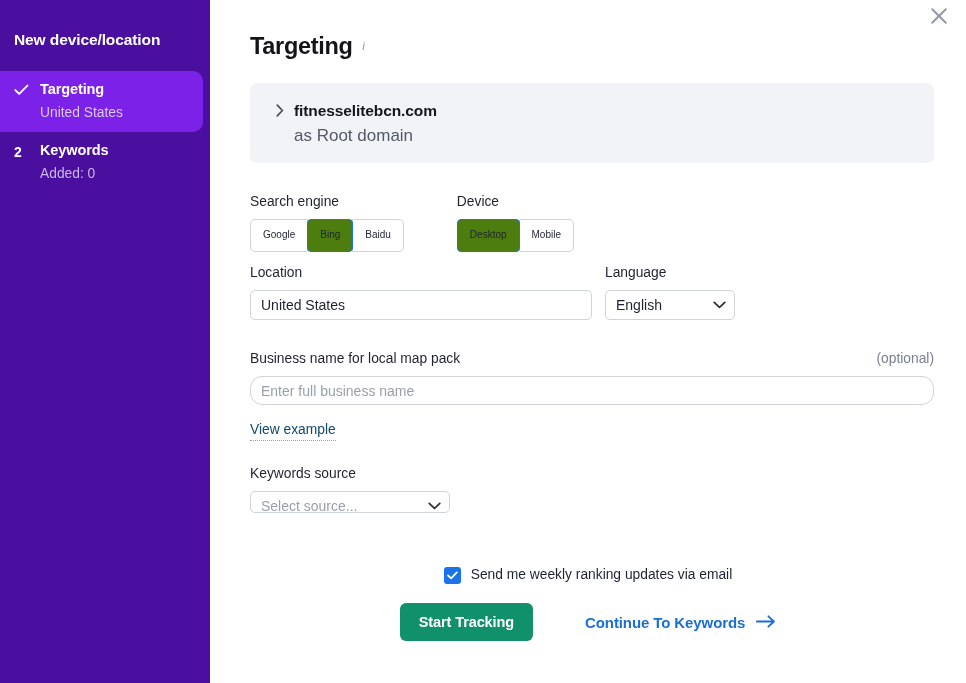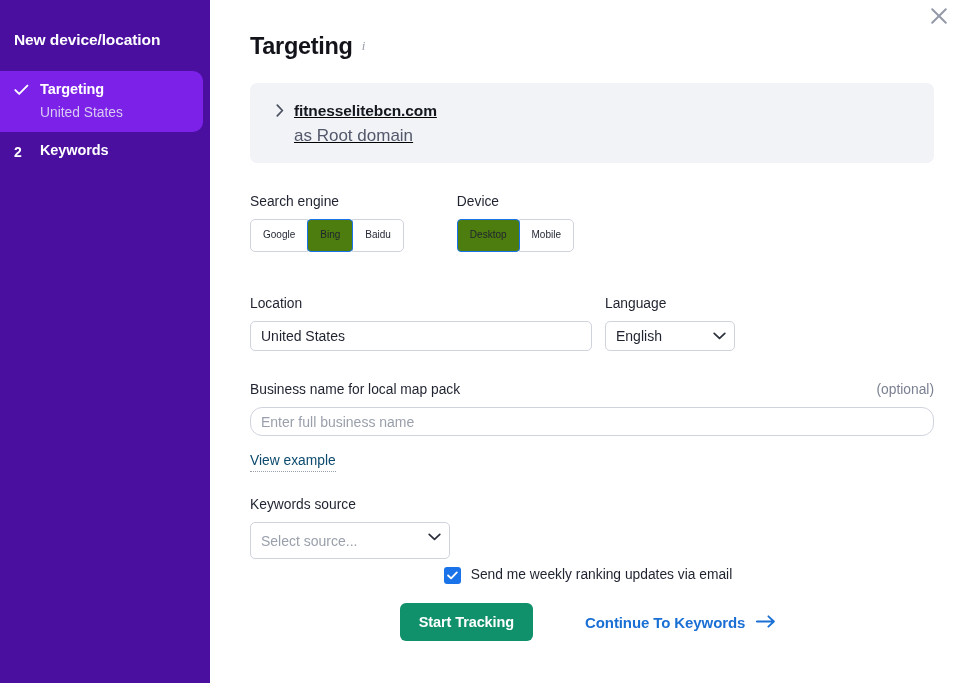--- a/index.html
+++ b/index.html
@@ -134,21 +134,21 @@
     min-height: 74px;
     cursor: pointer;
   }
   .chev-right {
     flex: 0 0 18px;
     color: #4b5060;
     font-size: 15px;
     line-height: 21px;
     padding-top: 1px;
   }
-  .domain-main { flex: 1 1 auto; text-decoration: underline; }
+  .domain-main { flex: 1 1 auto; }
   .domain-name {
     font-size: 15.5px;
     font-weight: bold;
     color: #15171f;
     line-height: 21px;
     letter-spacing: -0.1px;
   }
   .domain-sub {
     font-size: 17px;
     color: #53586a;
@@ -196,21 +196,21 @@
   }
   .seg:last-child { border-radius: 0 5px 5px 0; }
   .seg.selected {
     background: #4d7c0f;
     border-color: #1a73e8;
     color: #1f2330;
     z-index: 2;
     border-radius: 4px;
   }
 
-  .loc-block { margin-top: 43px; display: flex; align-items: flex-start; }
+  .loc-block { margin-top: 12px; display: flex; align-items: flex-start; }
   .loc-col { width: 342px; }
   .lang-col { margin-left: 13px; width: 130px; }
 
   input.text-input, select.select-input {
     font-family: "Liberation Sans", sans-serif;
     font-size: 14px;
     color: #1f2330;
     background: #ffffff;
     border: 1px solid #cfd3dc;
     border-radius: 5px;
@@ -260,21 +260,21 @@
 
   .ks-block { margin-top: 24px; }
   .ks-select-wrap { width: 200px; margin-top: 8px; }
   .ks-select {
     font-family: "Liberation Sans", sans-serif;
     font-size: 14px;
     color: #9aa0ab;
     background: #ffffff;
     border: 1px solid #cfd3dc;
     border-radius: 5px;
-    height: 37px;
+    height: 22px;
     width: 100%;
     padding: 0 26px 0 10px;
     appearance: none;
     -webkit-appearance: none;
     outline: none;
     cursor: pointer;
     line-height: 28px;
   }
 
   
@@ -362,20 +362,21 @@
         <div class="step-body">
           <div class="step-label">Targeting</div>
           <div class="step-sub">United States</div>
         </div>
       </div>
 
       <div class="step">
         <div class="step-marker">2</div>
         <div class="step-body">
           <div class="step-label">Keywords</div>
+          <div class="step-sub">Added: 0</div>
         </div>
       </div>
 
     </div>
   </aside>
 
   <section class="main">
 
     <button class="close-btn">
       <span>

